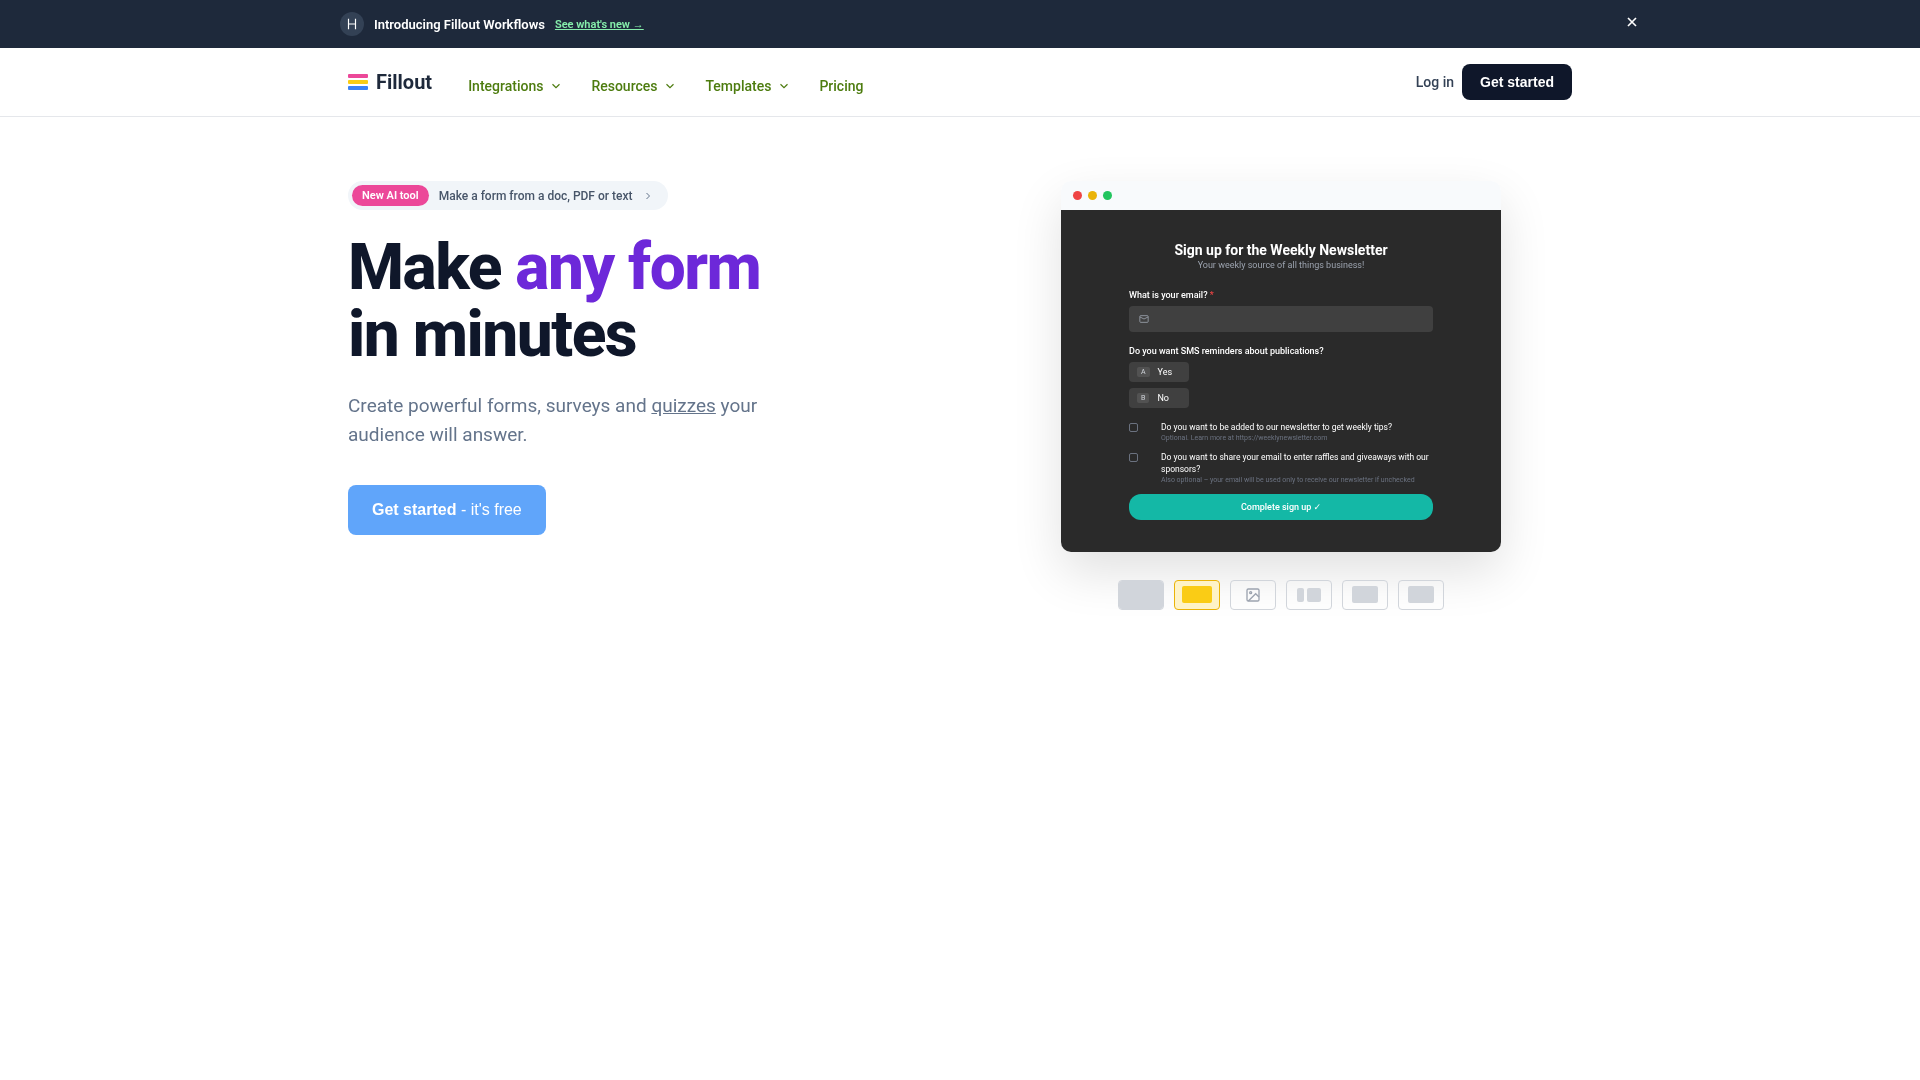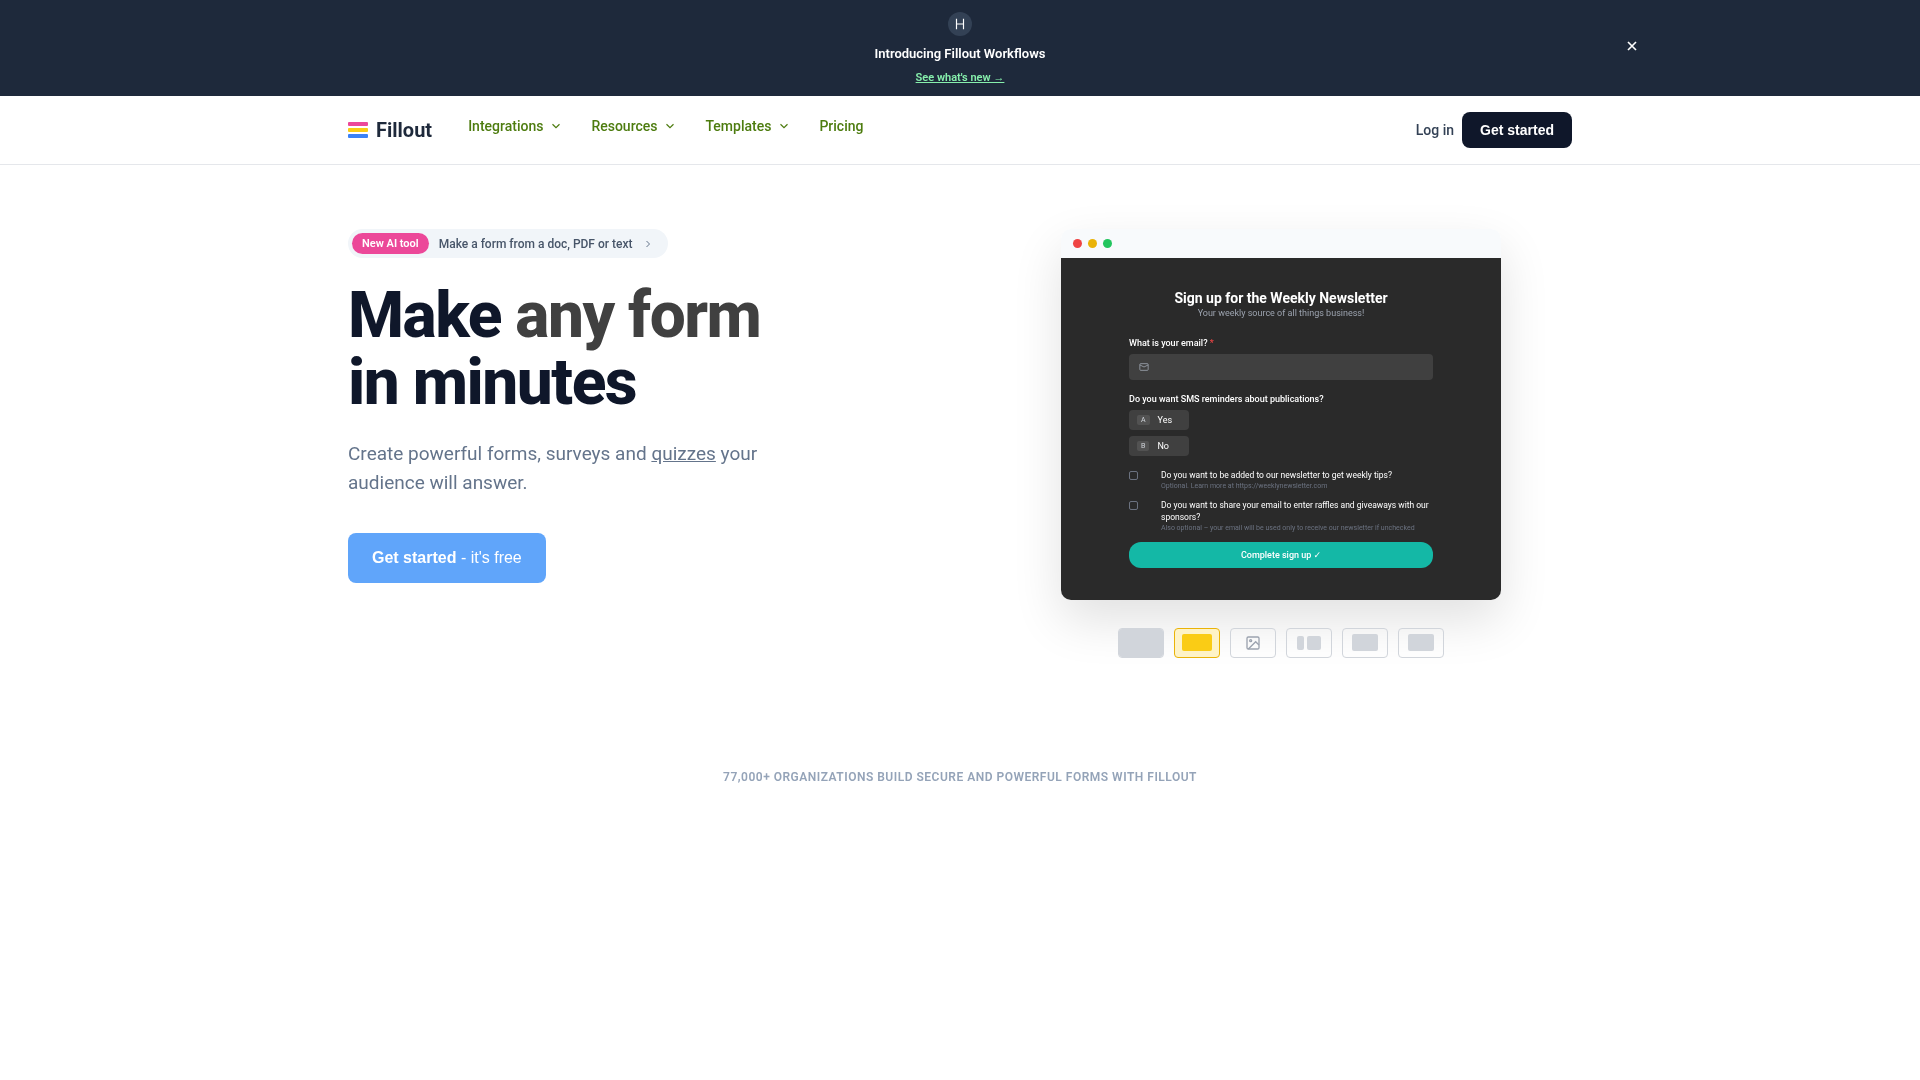--- a/index.html
+++ b/index.html
@@ -1,48 +1,48 @@
 <!DOCTYPE html>
 <html><head>
   <meta charset="utf-8">
   <style>
     * { margin: 0; padding: 0; box-sizing: border-box; }
     body { font-family: -apple-system, BlinkMacSystemFont, 'Segoe UI', Roboto, sans-serif; color: #0f172a; }
     
     
     .announcement-bar { background: #1e293b; color: #fff; display: flex; align-items: center; justify-content: center; padding: 12px 24px; position: relative; }
-    .announcement-content { display: flex; align-items: center; gap: 10px; max-width: 1280px; width: 100%; padding: 0 20px; flex-direction: column; }
+    .announcement-content { display: flex; align-items: center; gap: 10px; max-width: 1280px; width: 100%; padding: 0 20px; }
     .announcement-icon { width: 24px; height: 24px; background: #334155; border-radius: 50%; display: flex; align-items: center; justify-content: center; }
     .announcement-icon svg { width: 14px; height: 14px; }
     .announcement-text { font-size: 13px; font-weight: 600; }
     .announcement-link { font-size: 11px; font-weight: 600; text-decoration: underline; color: #86efac; cursor: pointer; }
     .announcement-close { position: absolute; right: 280px; top: 50%; transform: translateY(-50%); cursor: pointer; color: #fff; }
     
     
     .header { border-bottom: 1px solid #e5e7eb; background: #fff; }
     .header-inner { max-width: 1280px; margin: 0 auto; padding: 16px 28px; display: flex; align-items: center; justify-content: space-between; }
     .logo { display: flex; align-items: center; gap: 8px; font-size: 20px; font-weight: 700; color: #1e293b; }
     .logo-icon { display: flex; flex-direction: column; gap: 2px; }
     .logo-icon span { display: block; width: 20px; height: 4px; border-radius: 1px; }
     .nav { display: flex; align-items: center; gap: 28px; margin-left: 36px; }
     .nav-item { display: flex; align-items: center; gap: 6px; font-size: 14px; font-weight: 500; color: #4d7c0f; cursor: pointer; }
-    .header-left { display: flex; align-items: flex-start; }
+    .header-left { display: flex; align-items: flex-end; }
     .header-right { display: flex; align-items: center; gap: 8px; }
     .login-link { font-size: 14px; font-weight: 500; color: #334155; cursor: pointer; }
     .get-started-btn { background: #0f172a; color: #fff; padding: 10px 18px; border-radius: 8px; font-size: 14px; font-weight: 600; cursor: pointer; border: none; }
     .chevron-down { width: 14px; height: 14px; }
     
     
     .hero { max-width: 1280px; margin: 0 auto; padding: 64px 28px; display: flex; gap: 60px; align-items: flex-start; }
     .hero-left { flex: 1; }
     .ai-pill { display: inline-flex; align-items: center; gap: 10px; background: #f1f5f9; border-radius: 999px; padding: 4px 14px 4px 4px; cursor: pointer; margin-bottom: 24px; }
     .ai-badge { background: #ec4899; color: #fff; font-size: 11px; font-weight: 600; padding: 4px 10px; border-radius: 999px; }
     .ai-text { font-size: 12px; color: #475569; font-weight: 500; }
     .hero-title { font-size: 64px; font-weight: 800; line-height: 1.05; color: #0f172a; letter-spacing: -1.5px; margin-bottom: 24px; }
-    .hero-title .highlight { color: #404040; margin-top: 16px; }
+    .hero-title .highlight { color: #6d28d9; margin-top: 16px; }
     .hero-sub { font-size: 19px; color: #64748b; line-height: 1.5; max-width: 440px; margin-bottom: 36px; }
     .hero-sub .underlined { text-decoration: underline; color: #64748b; }
     .cta-btn { background: #60a5fa; color: #fff; padding: 16px 24px; border-radius: 8px; font-size: 16px; font-weight: 600; cursor: pointer; border: none; display: inline-block; }
     .cta-suffix { font-weight: 400; }
     
     
     .hero-right { flex: 1; display: flex; flex-direction: column; align-items: center; }
     .form-window { width: 100%; max-width: 440px; border-radius: 10px; box-shadow: 0 20px 50px rgba(0,0,0,0.12); overflow: hidden; background: #fff; }
     .window-bar { background: #f8fafc; padding: 10px 12px; display: flex; gap: 6px; }
     .window-dot { width: 9px; height: 9px; border-radius: 50%; }
@@ -229,14 +229,13 @@
           <div class="thumb-inner"></div>
         </div>
       <div class="thumb">
           <div class="thumb-inner"></div>
         </div>
     </div>
   </div>
 </section>
 
 <section class="social-proof">
-  <div class="social-proof-label">77,000+ ORGANIZATIONS BUILD SECURE AND POWERFUL FORMS WITH FILLOUT</div>
 </section>
 
 </body></html>

